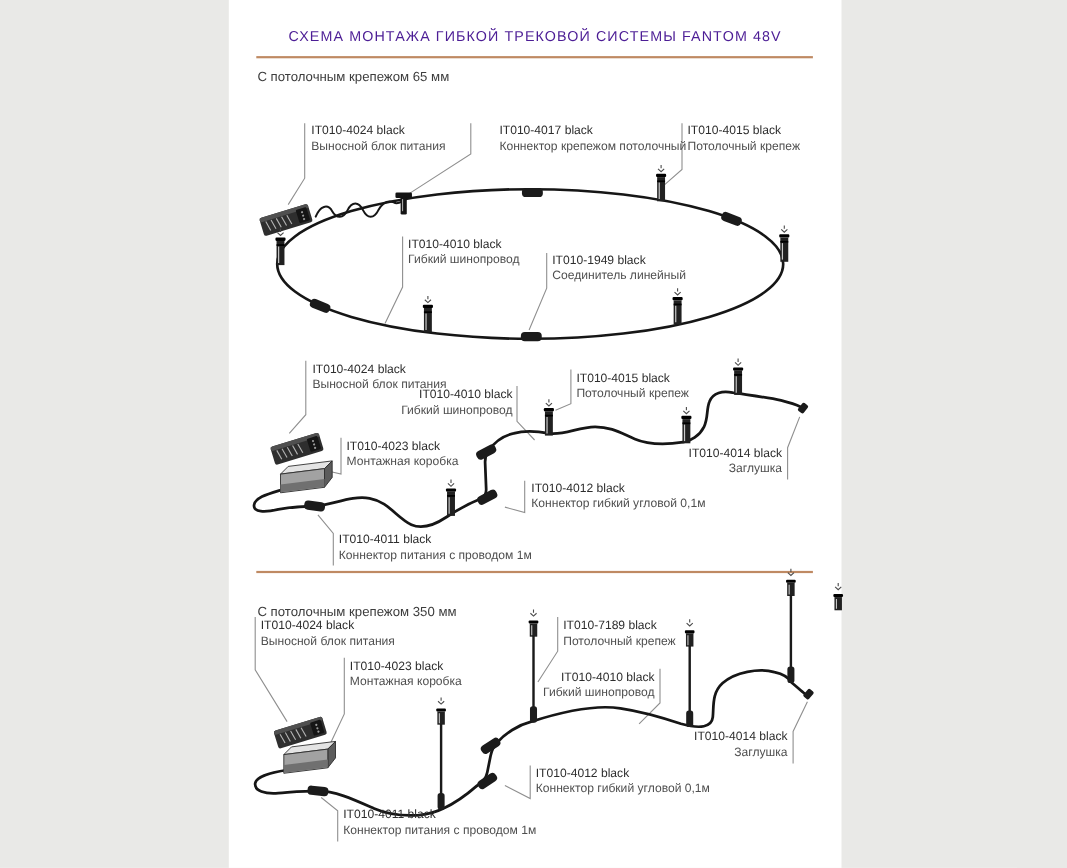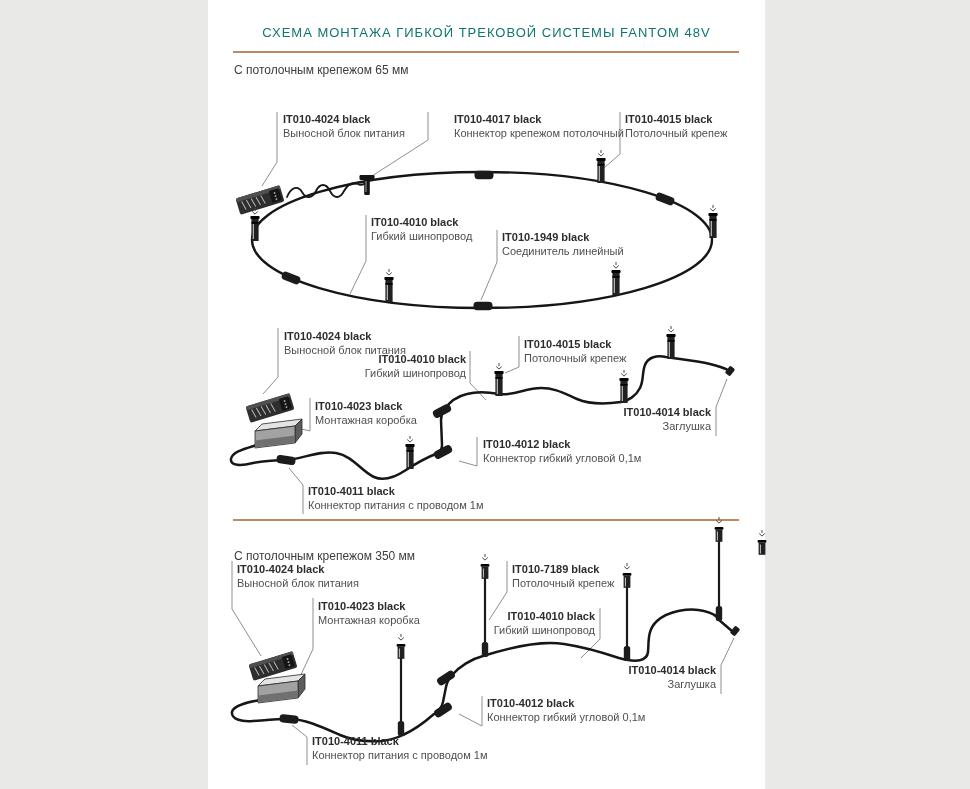--- a/index.html
+++ b/index.html
@@ -4,29 +4,29 @@
 <style>
   html,body{margin:0;padding:0}
   body{
     width:970px;height:789px;position:relative;overflow:hidden;
     background:#e9e9e7;
     font-family:"Liberation Sans",sans-serif;
   }
   .page{position:absolute;left:208px;top:0;width:557px;height:789px;background:#ffffff}
   .title{
     position:absolute;left:208px;top:25px;width:557px;text-align:center;
-    font-size:13px;letter-spacing:1px;color:#0f766e;
+    font-size:13px;letter-spacing:1px;color:#4c1d95;
   }
   .rule{position:absolute;left:233px;width:506px;height:2px;background:#bf8a63}
   .r1{top:51px}.r2{top:519px}
   .sh{position:absolute;font-size:12px;color:#3d3d3d}
   .sh1{left:234px;top:63px}.sh2{left:234px;top:549px}
   svg.overlay{position:absolute;left:0;top:0}
   .lbl{position:absolute;font-size:11px;line-height:13.5px;white-space:nowrap}
-  .lbl .part{font-weight:bold;color:#2d2d2d;display:block}
+  .lbl .part{font-weight:normal;color:#2d2d2d;display:block}
   .lbl .desc{color:#4f4f4f;display:block}
   .lbl.right{text-align:right}
 </style>
 </head>
 <body>
 
 <div class="page"></div>
 
 <div class="title">СХЕМА МОНТАЖА ГИБКОЙ ТРЕКОВОЙ СИСТЕМЫ FANTOM 48V</div>
 <div class="rule r1"></div>

